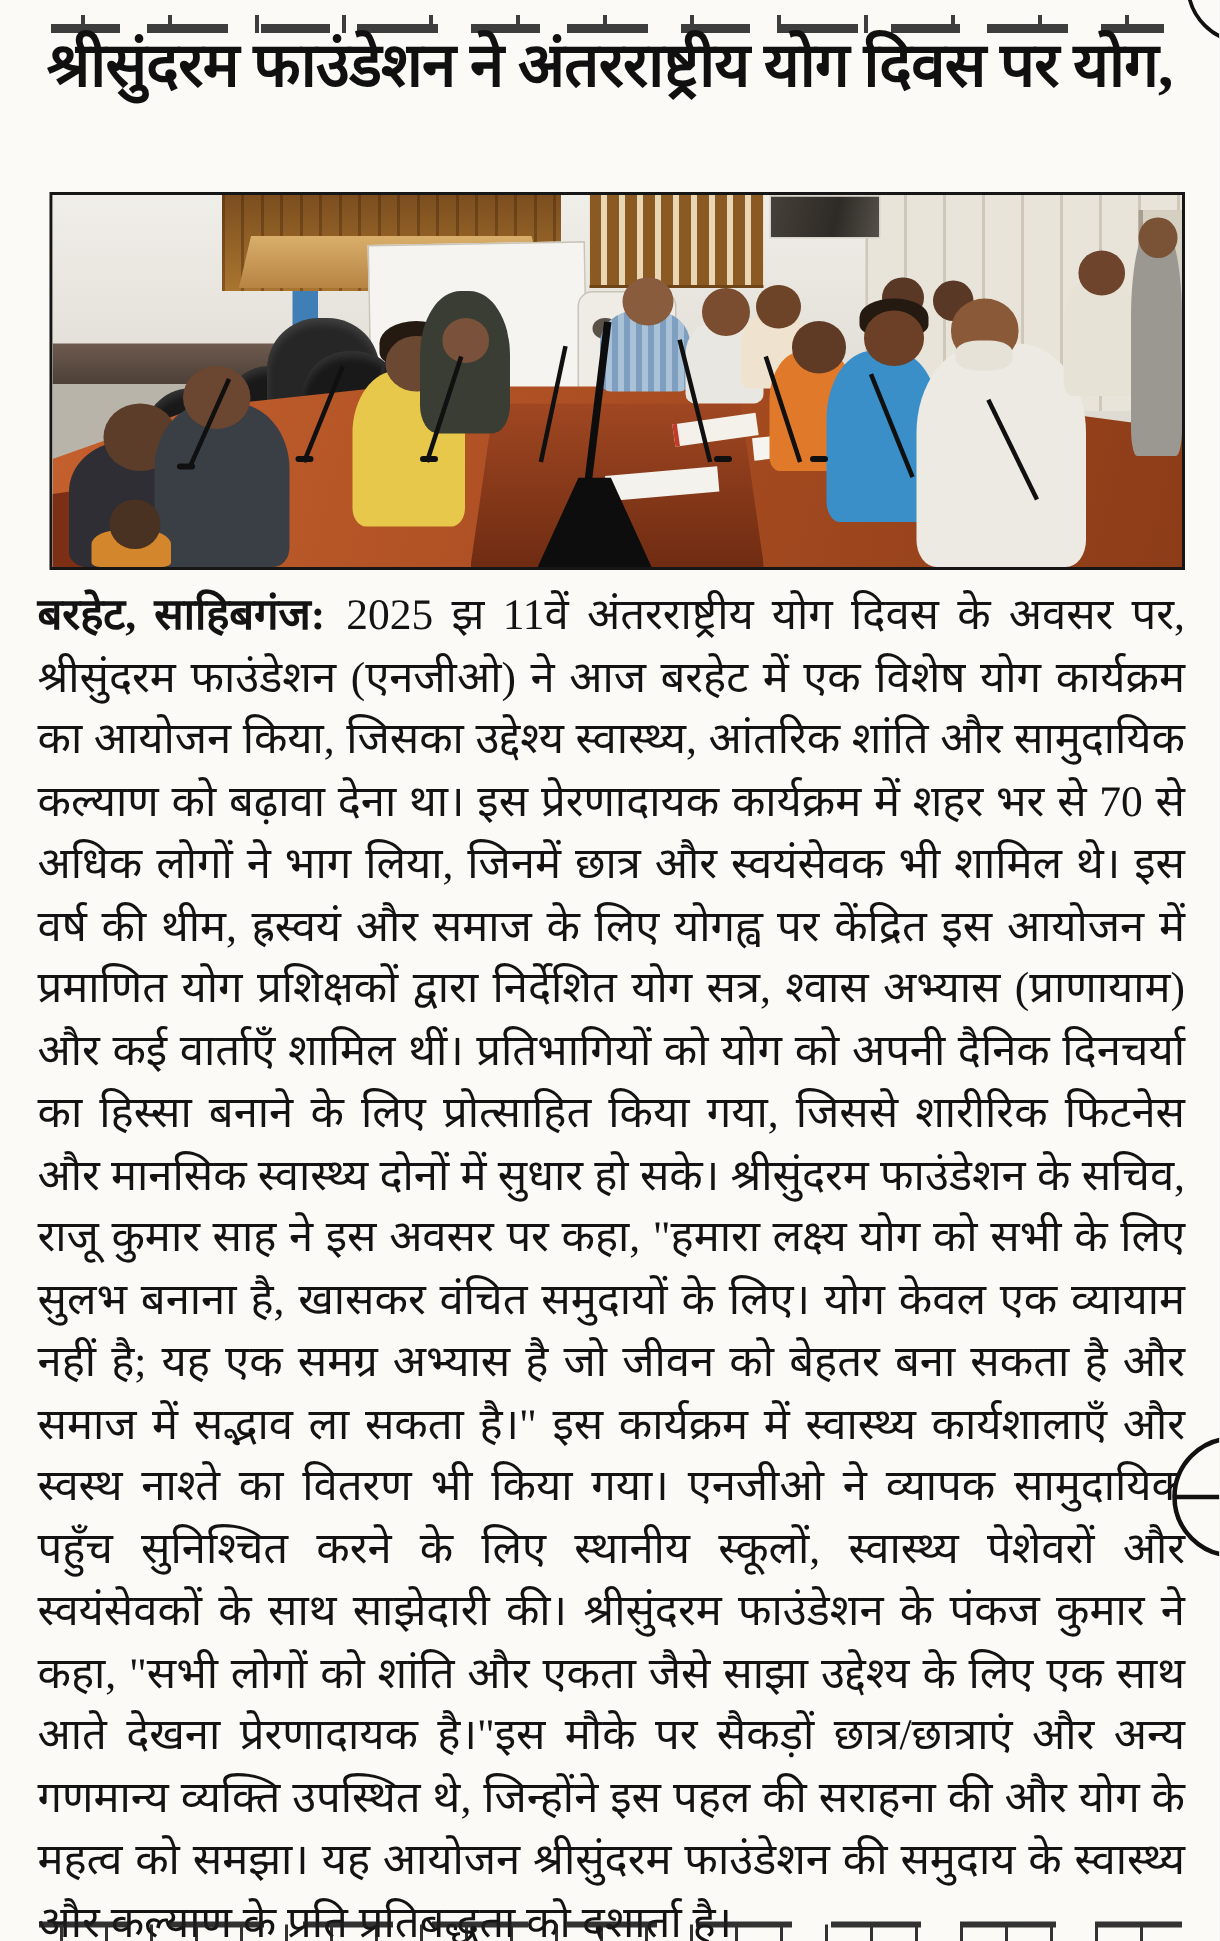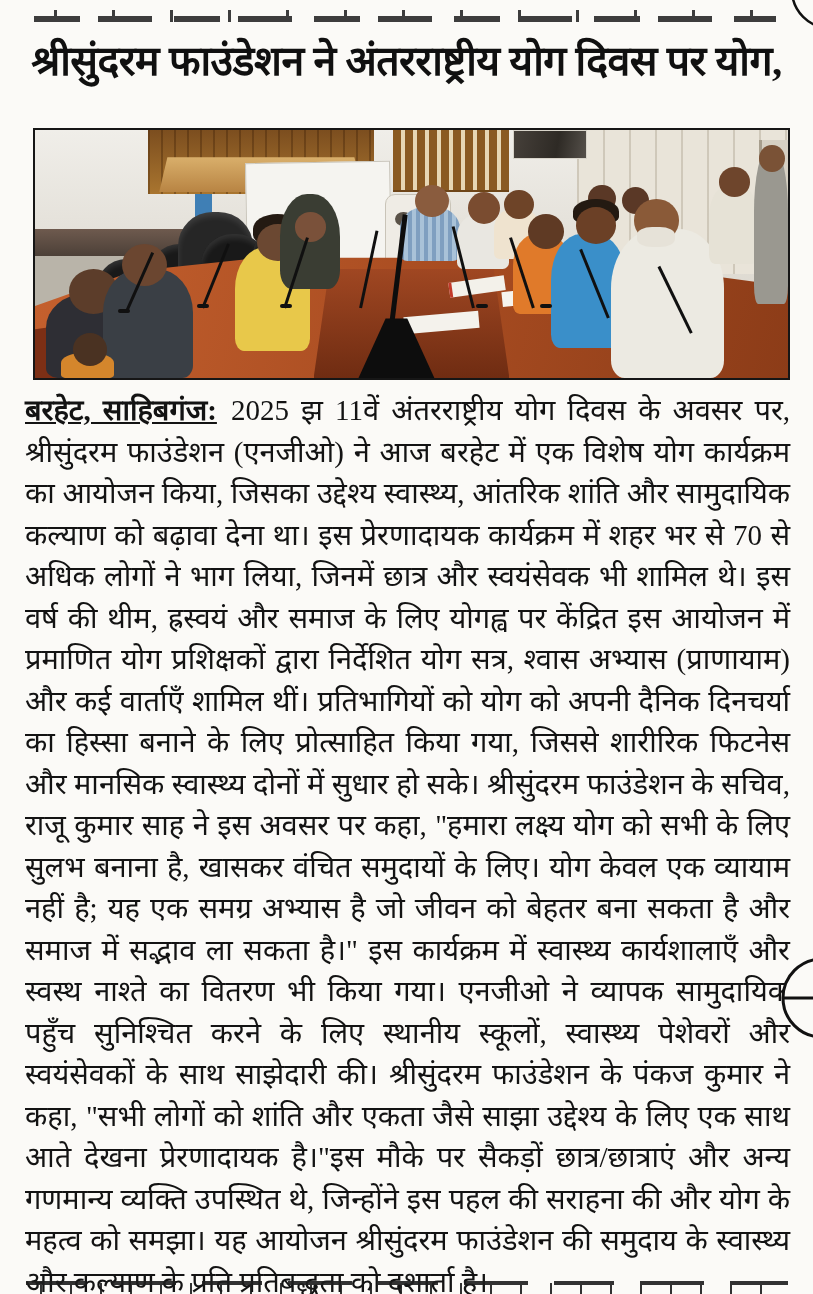--- a/index.html
+++ b/index.html
@@ -27,21 +27,21 @@
   .clip-bottom{
     position:absolute;left:26px;top:1279px;width:762px;height:15px;
     background:
       repeating-linear-gradient(90deg,#1d1d1d 0 60px,transparent 60px 86px,#1d1d1d 86px 150px,transparent 150px 176px) 0 2px/100% 4px no-repeat,
       repeating-linear-gradient(90deg,transparent 0 14px,#1d1d1d 14px 16px,transparent 16px 30px) 0 4px/100% 11px no-repeat;
     opacity:.9;
   }
 
   
   .headline{
-    position:absolute;left:0;top:36px;width:813px;
+    position:absolute;left:0;top:18px;width:813px;
     text-align:center;
     font-weight:700;
     font-size:41px;
     line-height:50px;
     letter-spacing:-.5px;
     color:#101010;
   }
 
   
   .photo-frame{
@@ -101,21 +101,21 @@
   .big-mic-wedge{left:42%;top:76%;width:12%;height:24%;background:#0d0d0d;
     clip-path:polygon(38% 0,62% 0,92% 100%,8% 100%);}
 
   
   .article{
     position:absolute;left:25px;top:390px;width:765px;
     font-size:29px;line-height:41.5px;
     text-align:justify;
     color:#131313;
   }
-  .dateline{font-weight:700;margin-right:14px;text-decoration:underline;}
+  .dateline{font-weight:700;margin-right:14px;}
 
   
   .edge-svg{position:absolute;inset:0;width:813px;height:1294px;pointer-events:none;}
 </style>
 </head>
 <body>
 
 <div class="sheet">
 
   <div class="clip-top"></div>

